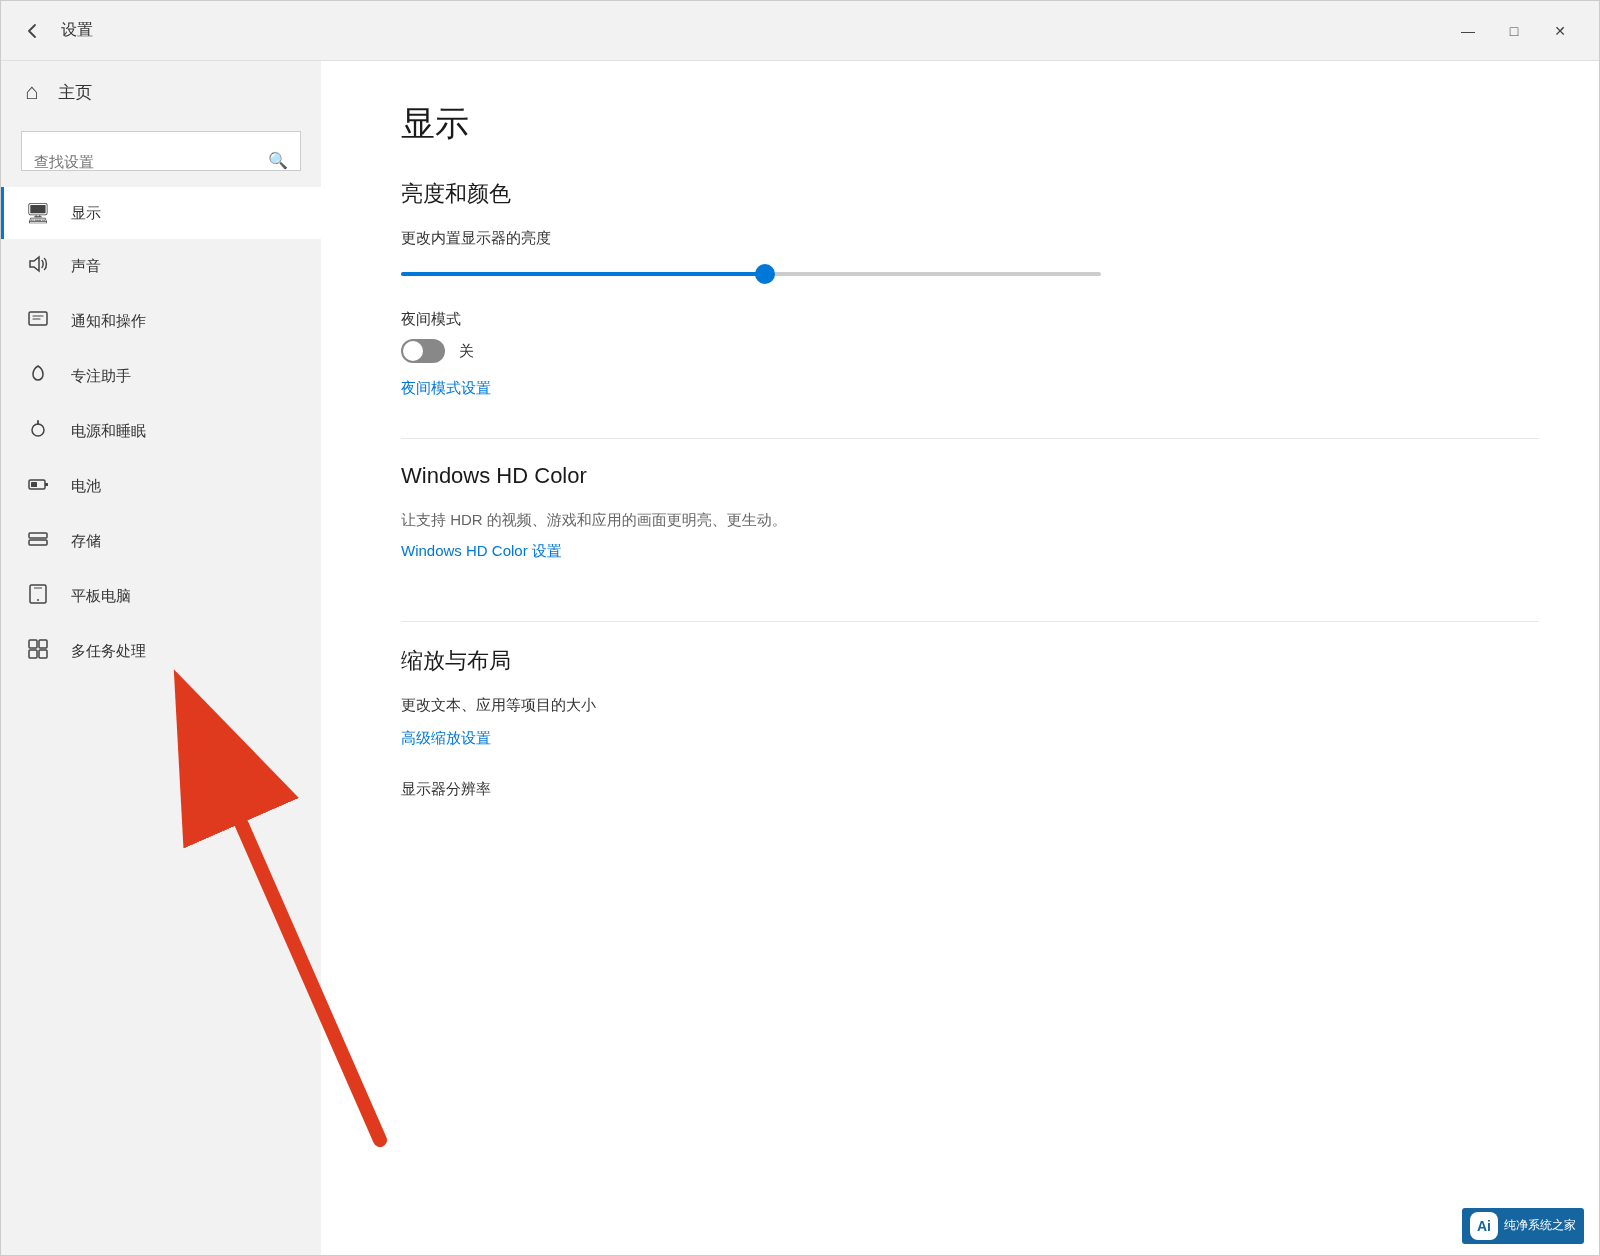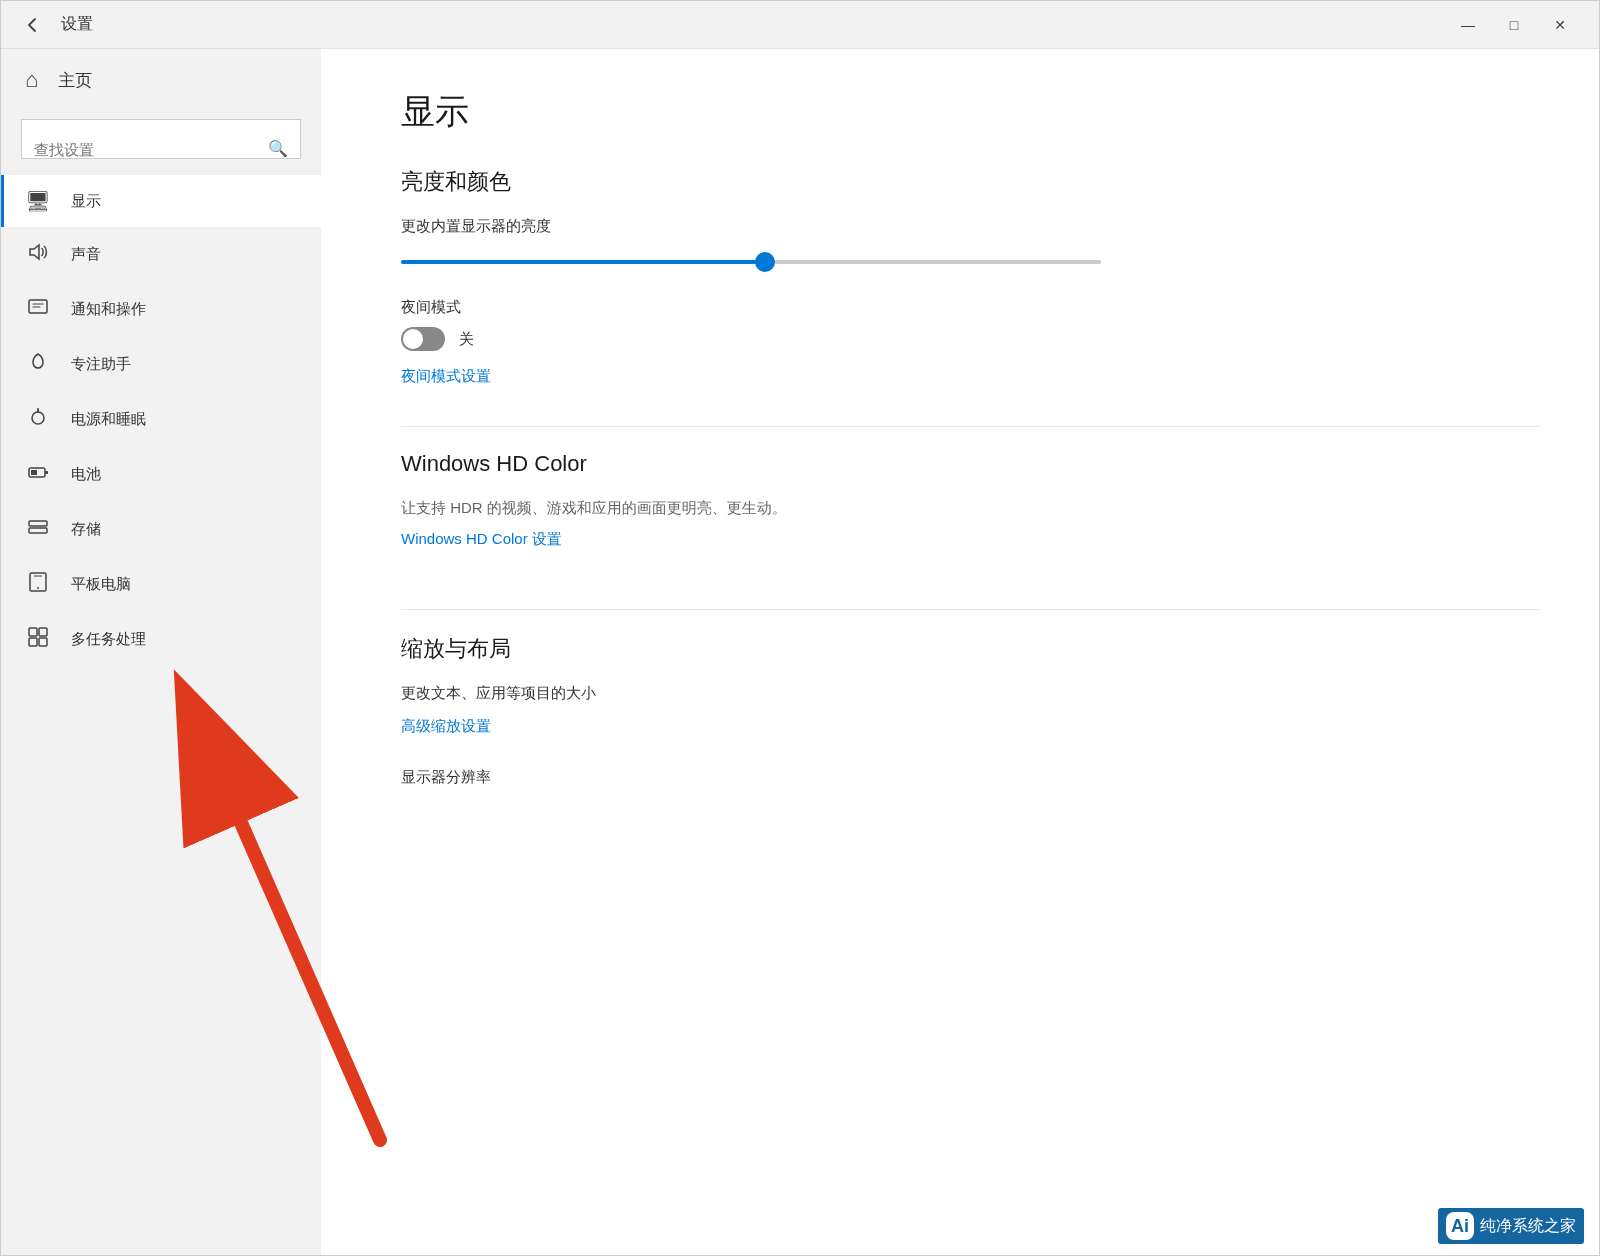--- a/index.html
+++ b/index.html
@@ -20,21 +20,21 @@
       width: 1600px;
       height: 1256px;
       background: #ffffff;
       display: flex;
       flex-direction: column;
       border: 1px solid #cccccc;
     }
 
     
     .title-bar {
-      height: 48px;
+      height: 60px;
       background: #f2f2f2;
       display: flex;
       align-items: center;
       padding: 0 16px;
       border-bottom: 1px solid #e0e0e0;
       flex-shrink: 0;
     }
 
     .title-bar-back {
       width: 32px;
@@ -365,28 +365,28 @@
     }
 
     .watermark-icon {
       width: 28px;
       height: 28px;
       background: white;
       border-radius: 8px;
       display: flex;
       align-items: center;
       justify-content: center;
-      font-size: 18px;
+      font-size: 14px;
       font-weight: bold;
       color: #1565a0;
     }
 
     .watermark-text {
       color: white;
-      font-size: 16px;
+      font-size: 12px;
       line-height: 1.3;
     }
 
     
     .arrow-overlay {
       position: fixed;
       left: 0;
       top: 0;
       width: 100%;
       height: 100%;

